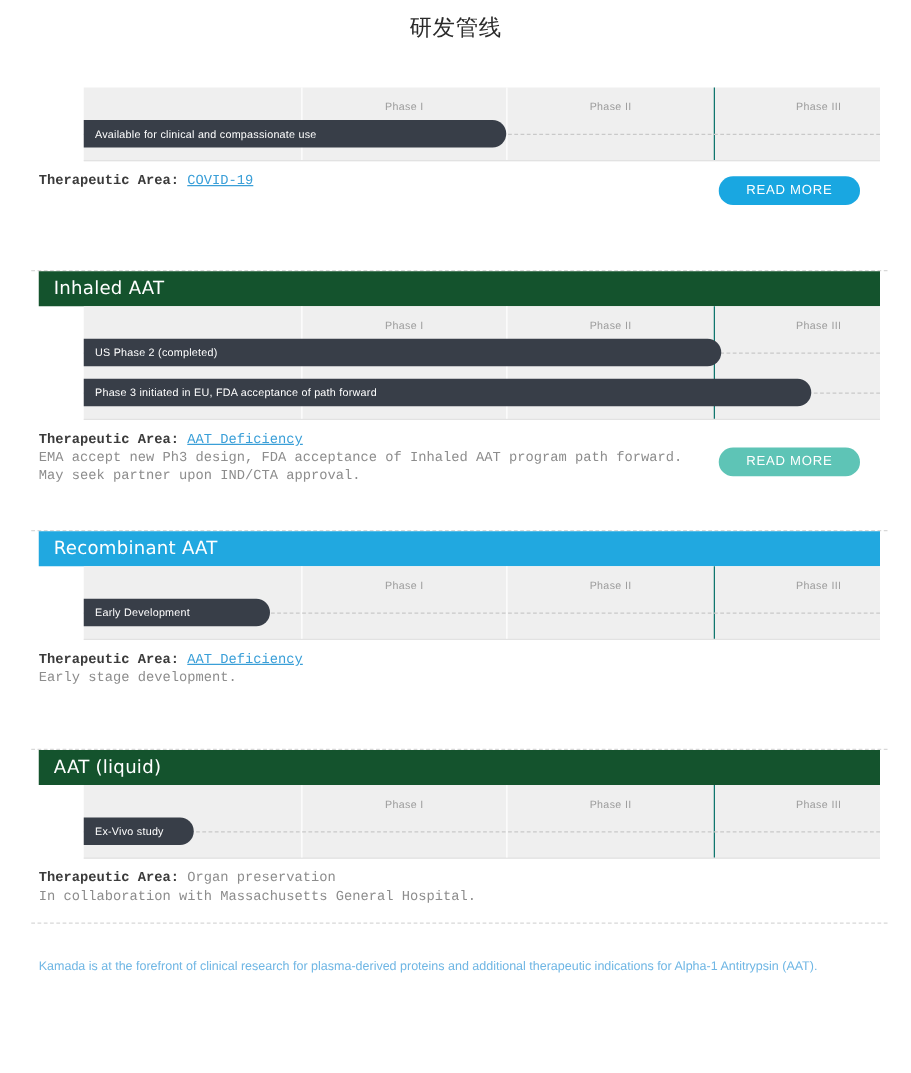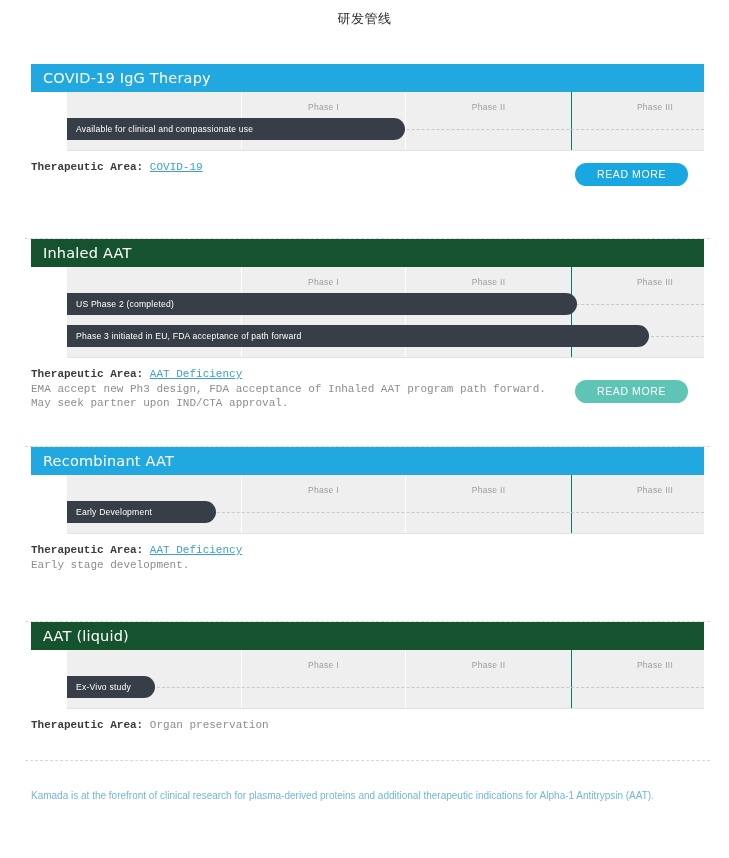--- a/index.html
+++ b/index.html
@@ -18,21 +18,21 @@
   .page {
     position: relative;
     width: 729px;
     min-height: 858px;
     box-sizing: border-box;
   }
 
   
   .page-title {
     text-align: center;
-    font-size: 13px;
+    font-size: 18px;
     color: #2b2b2b;
     padding-top: 10px;
     letter-spacing: 0.5px;
     font-family: "DejaVu Sans", "Liberation Sans", sans-serif;
   }
 
   
   .pipeline {
     margin-top: 36px;
     padding: 0 25px 0 31px;
@@ -184,21 +184,20 @@
 </style>
 </head>
 <body>
 
 <div class="page">
 
   <div class="page-title">研发管线</div>
 
   <div class="pipeline" id="pipeline-list">
       <div class="program">
-        <div class="program-header accent-blue">COVID-19 IgG Therapy</div>
         <div class="phase-grid">
           <div class="phase-columns">
             <div class="phase-col spacer"></div>
             <div class="phase-col p1">Phase I</div>
             <div class="phase-col p2">Phase II</div>
             <div class="phase-col p3">Phase III</div>
           </div>
           <div class="phase-rows">
             <div class="phase-row">
               <div class="track"></div>
@@ -273,20 +272,21 @@
           </div>
           <div class="phase-rows">
             <div class="phase-row">
               <div class="track"></div>
               <div class="bar" style="width: 88px;">Ex-Vivo study</div>
             </div>
           </div>
         </div>
         <div class="program-meta">
           <div class="meta-line"><span class="meta-label">Therapeutic Area:</span> <span class="meta-plain">Organ preservation</span></div>
+          <div class="meta-line meta-desc">In collaboration with Massachusetts General Hospital.</div>
         </div>
         <hr class="program-divider">
       </div>
     </div>
 
   <div class="bottom-note">Kamada is at the forefront of clinical research for plasma-derived proteins and additional therapeutic indications for Alpha-1 Antitrypsin (AAT).</div>
 
 </div>
 
 </body></html>

